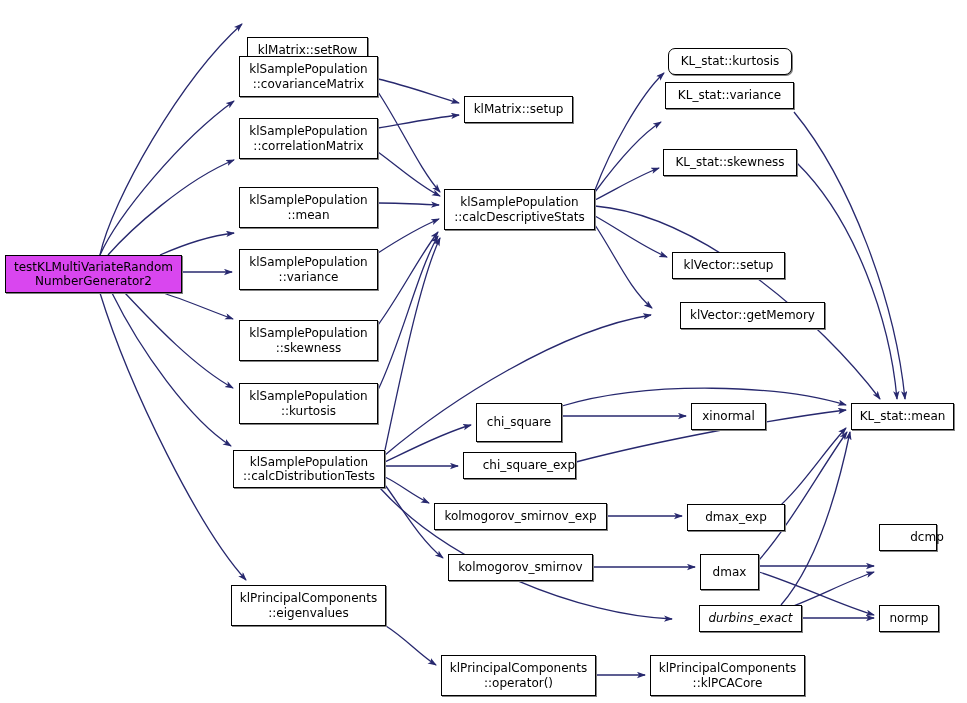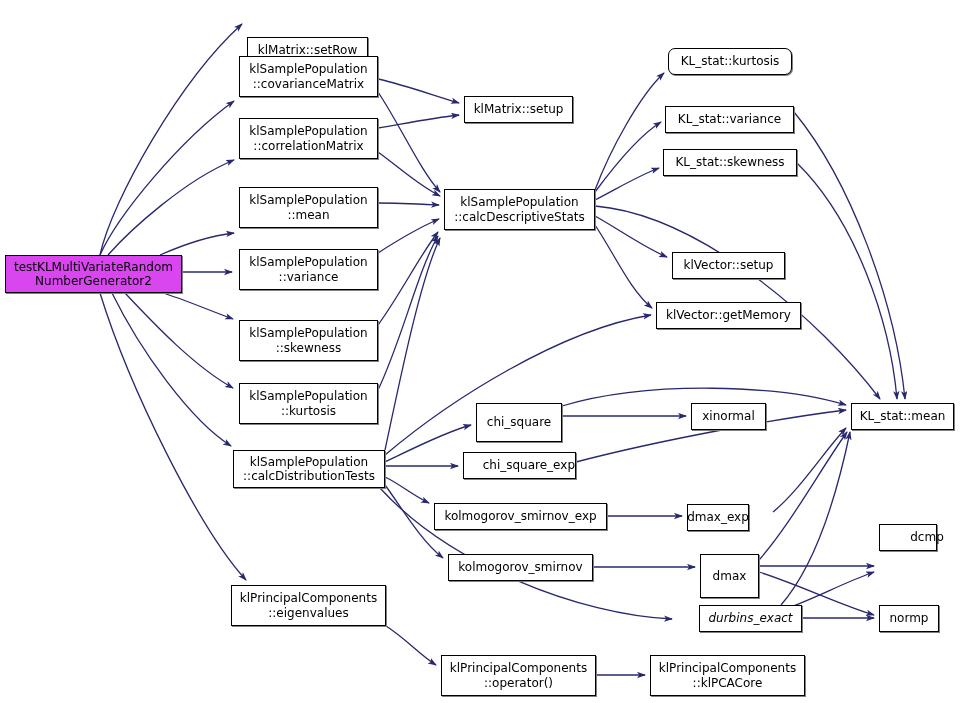--- a/index.html
+++ b/index.html
@@ -94,32 +94,32 @@
       <div class="node" style="left: 239px; top: 383px; width: 139px; height: 41px;"><span>klSamplePopulation
 ::kurtosis</span></div>
       <div class="node" style="left: 233px; top: 450px; width: 152px; height: 38px;"><span>klSamplePopulation
 ::calcDistributionTests</span></div>
       <div class="node" style="left: 231px; top: 585px; width: 155px; height: 41px;"><span>klPrincipalComponents
 ::eigenvalues</span></div>
       <div class="node" style="left: 464px; top: 96px; width: 109px; height: 27px;"><span>klMatrix::setup</span></div>
       <div class="node" style="left: 444px; top: 189px; width: 151px; height: 41px;"><span>klSamplePopulation
 ::calcDescriptiveStats</span></div>
       <div class="node" style="left: 668px; top: 48px; width: 124px; height: 27px; border-radius: 7px;"><span>KL_stat::kurtosis</span></div>
-      <div class="node" style="left: 665px; top: 106px; width: 129px; height: 27px;"><span>KL_stat::variance</span></div>
+      <div class="node" style="left: 665px; top: 82px; width: 129px; height: 27px;"><span>KL_stat::variance</span></div>
       <div class="node" style="left: 663px; top: 149px; width: 134px; height: 27px;"><span>KL_stat::skewness</span></div>
       <div class="node" style="left: 672px; top: 252px; width: 113px; height: 27px;"><span>klVector::setup</span></div>
-      <div class="node" style="left: 656px; top: 302px; width: 145px; height: 27px; justify-content: center;"><span>klVector::getMemory</span></div>
+      <div class="node" style="left: 680px; top: 302px; width: 145px; height: 27px; justify-content: center;"><span>klVector::getMemory</span></div>
       <div class="node" style="left: 851px; top: 403px; width: 103px; height: 27px;"><span>KL_stat::mean</span></div>
       <div class="node" style="left: 476px; top: 403px; width: 86px; height: 39px;"><span>chi_square</span></div>
       <div class="node" style="left: 691px; top: 403px; width: 75px; height: 27px; justify-content: center;"><span>xinormal</span></div>
       <div class="node" style="left: 463px; top: 452px; width: 113px; height: 27px; justify-content: flex-end;"><span>chi_square_exp</span></div>
       <div class="node" style="left: 434px; top: 503px; width: 173px; height: 27px;"><span>kolmogorov_smirnov_exp</span></div>
       <div class="node" style="left: 448px; top: 554px; width: 145px; height: 27px;"><span>kolmogorov_smirnov</span></div>
-      <div class="node" style="left: 687px; top: 504px; width: 62px; height: 27px;"><span>dmax_exp</span></div>
-      <div class="node" style="left: 700px; top: 554px; width: 59px; height: 44px;"><span>dmax</span></div>
+      <div class="node" style="left: 687px; top: 504px; width: 98px; height: 27px;"><span>dmax_exp</span></div>
+      <div class="node" style="left: 700px; top: 554px; width: 59px; height: 36px;"><span>dmax</span></div>
       <div class="node" style="left: 699px; top: 605px; width: 103px; height: 27px; font-style: italic;"><span>durbins_exact</span></div>
       <div class="node" style="left: 879px; top: 524px; width: 58px; height: 27px; padding-left: 38px;"><span>dcmp</span></div>
       <div class="node" style="left: 879px; top: 605px; width: 60px; height: 27px;"><span>normp</span></div>
       <div class="node" style="left: 441px; top: 655px; width: 155px; height: 41px;"><span>klPrincipalComponents
 ::operator()</span></div>
       <div class="node" style="left: 650px; top: 655px; width: 155px; height: 41px;"><span>klPrincipalComponents
 ::klPCACore</span></div>
     </div>
 </div>
 

